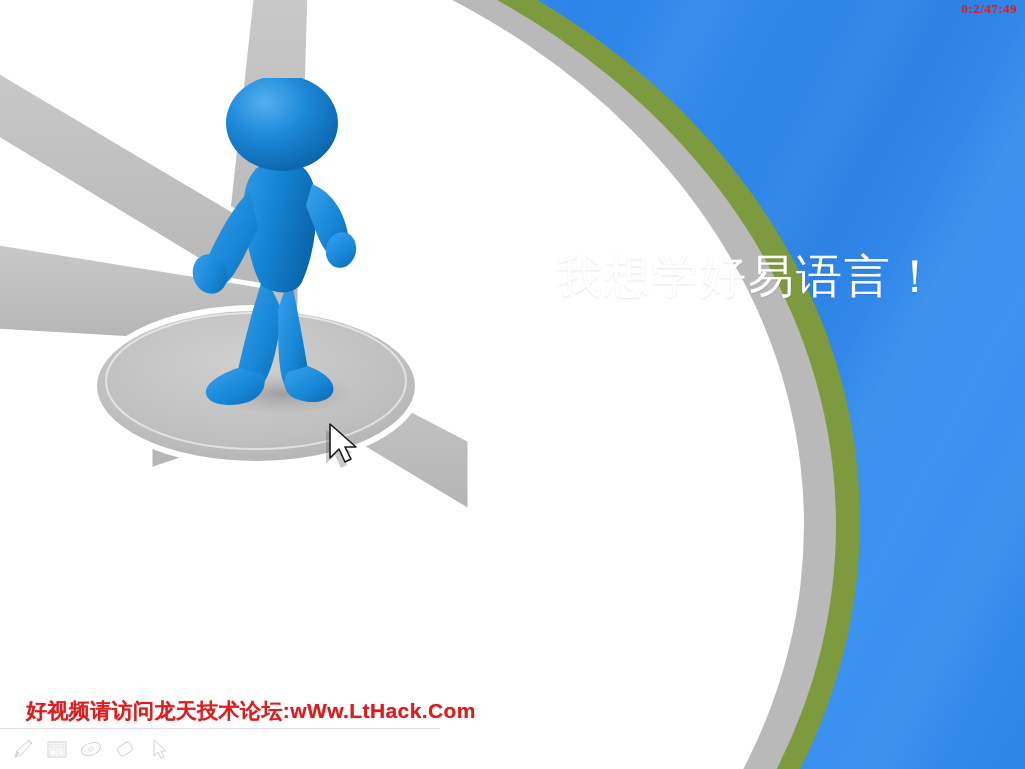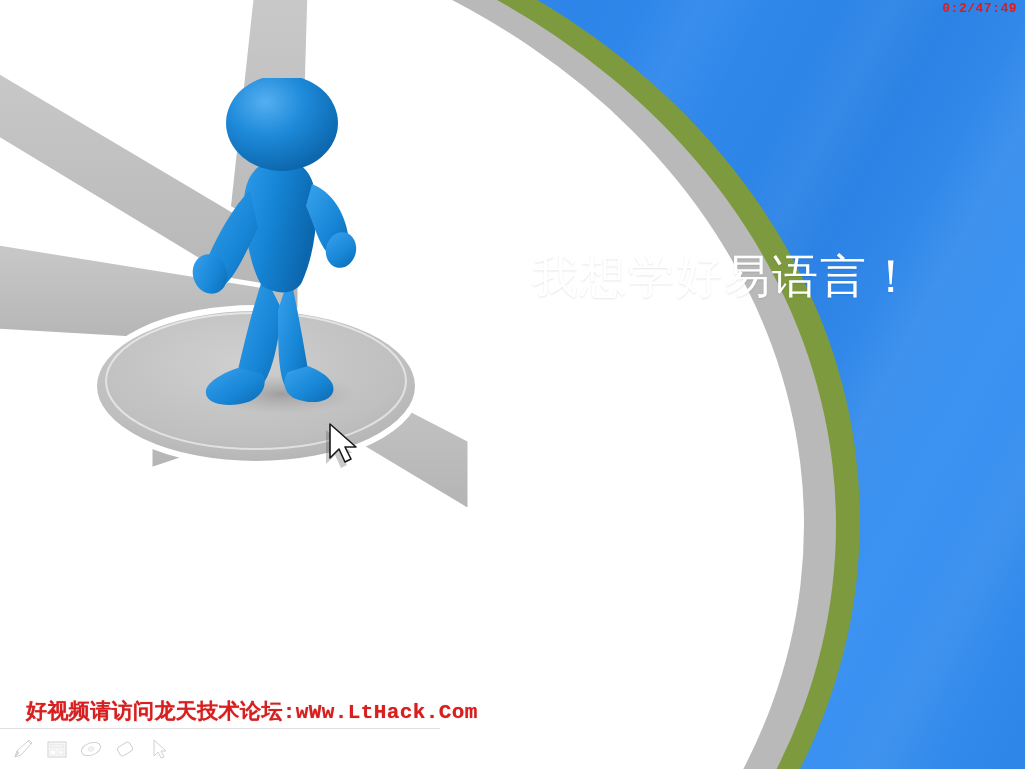--- a/index.html
+++ b/index.html
@@ -101,21 +101,21 @@
     position: absolute;
     left: 322px;
     top: 420px;
     width: 40px;
     height: 52px;
   }
 
   
   .slide-title {
     position: absolute;
-    left: 532px;
+    left: 556px;
     top: 249px;
     font-size: 46px;
     line-height: 1.18;
     letter-spacing: 2px;
     color: #ffffff;
     white-space: nowrap;
     font-weight: 400;
     text-shadow: 0 1px 2px rgba(0,0,0,0.10);
   }
   .slide-subtitle {
@@ -139,34 +139,34 @@
     color: rgba(255,255,255,0.88);
     white-space: nowrap;
     font-weight: 400;
   }
 
   
   .timestamp {
     position: absolute;
     right: 8px;
     top: 1px;
-    font-family: Liberation Mono, monospace;
+    font-family: Liberation Serif, serif;
     font-size: 13px;
     font-weight: bold;
     color: #e01b1b;
     letter-spacing: 0.5px;
     white-space: nowrap;
   }
 
   
   .banner-watermark {
     position: absolute;
     left: 26px;
     top: 697px;
-    font-family: Liberation Mono, monospace;
+    font-family: Liberation Sans, sans-serif;
     font-size: 21px;
     font-weight: bold;
     color: #d81e1e;
     white-space: nowrap;
     letter-spacing: 0.4px;
     text-shadow: 0 0 1px rgba(180,0,0,0.55);
   }
 
   
   .toolbar {

